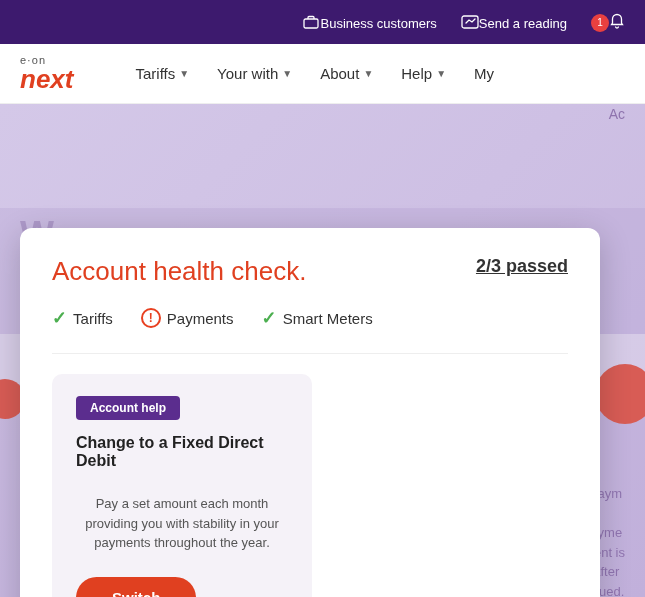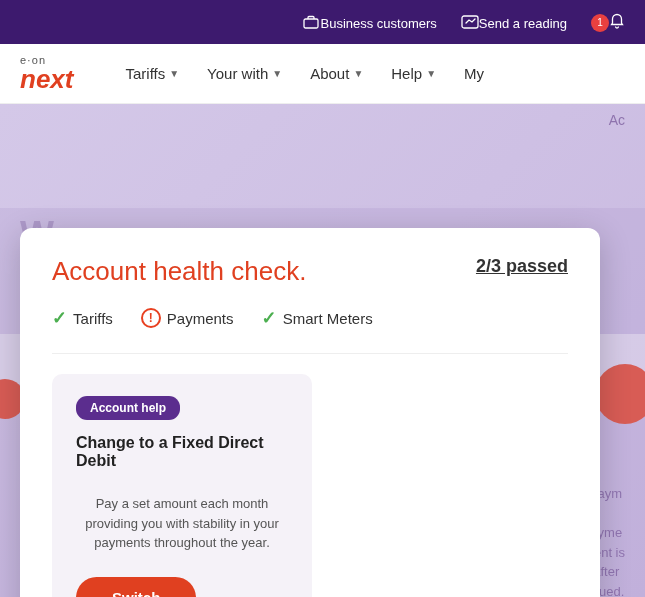--- a/index.html
+++ b/index.html
@@ -50,21 +50,21 @@
       position: relative;
     }
 
     
     .nav-bar {
       background: white;
       height: 60px;
       display: flex;
       align-items: center;
       padding: 0 20px;
-      gap: 0;
+      gap: 10px;
       border-bottom: 1px solid #eee;
     }
     .logo-area {
       margin-right: 40px;
     }
     .logo-text {
       display: flex;
       flex-direction: column;
       line-height: 1;
     }
@@ -123,21 +123,21 @@
     }
     .bg-address {
       position: absolute;
       top: 155px;
       left: 20px;
       font-size: 14px;
       color: rgba(80, 40, 120, 0.4);
     }
     .bg-account-label {
       position: absolute;
-      top: 8px;
+      top: 2px;
       right: 20px;
       font-size: 14px;
       color: rgba(80, 40, 120, 0.5);
     }
     .bg-orange-circle {
       position: absolute;
       right: -10px;
       top: 260px;
       width: 60px;
       height: 60px;
@@ -265,21 +265,21 @@
     .info-card {
       background: #f5f2f8;
       border-radius: 10px;
       padding: 22px 24px;
       width: 260px;
     }
 
     .card-badge {
       background: #5b2d8e;
       color: white;
-      border-radius: 11px;
+      border-radius: 4px;
       padding: 5px 14px;
       font-size: 12px;
       font-weight: bold;
       display: inline-block;
       margin-bottom: 14px;
     }
 
     .card-title {
       font-size: 16px;
       font-weight: bold;

